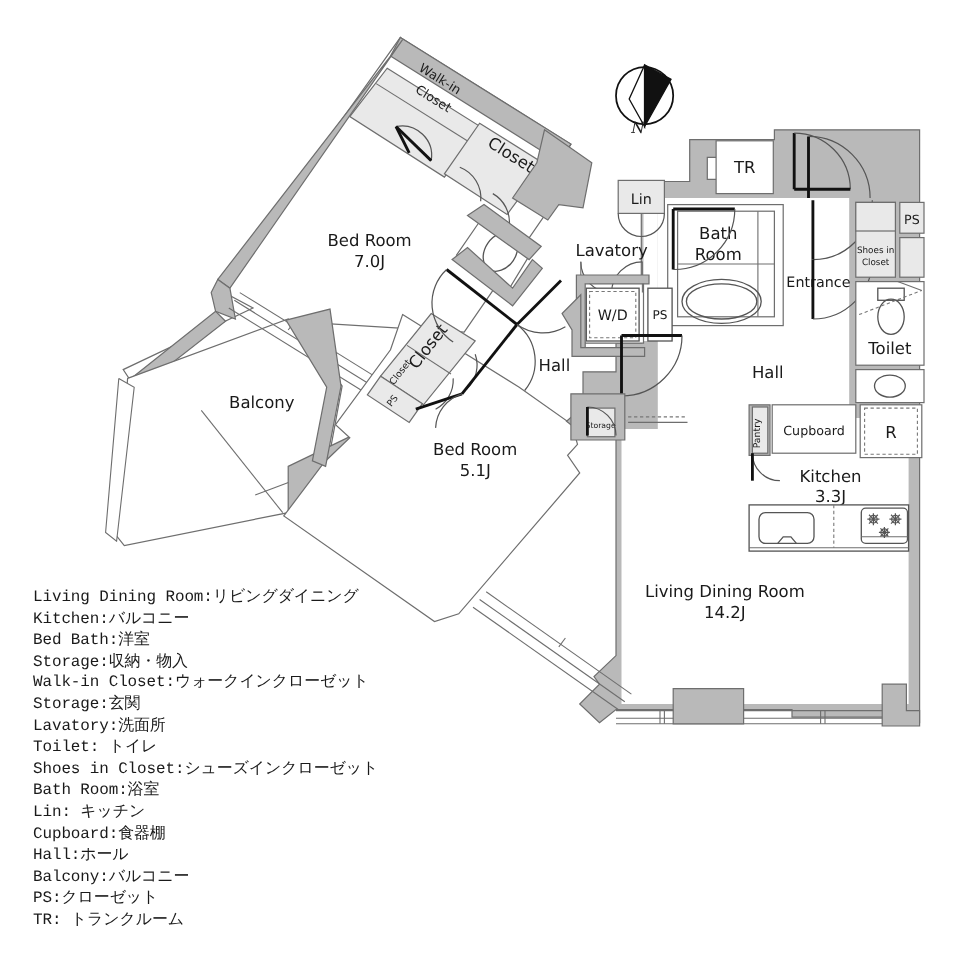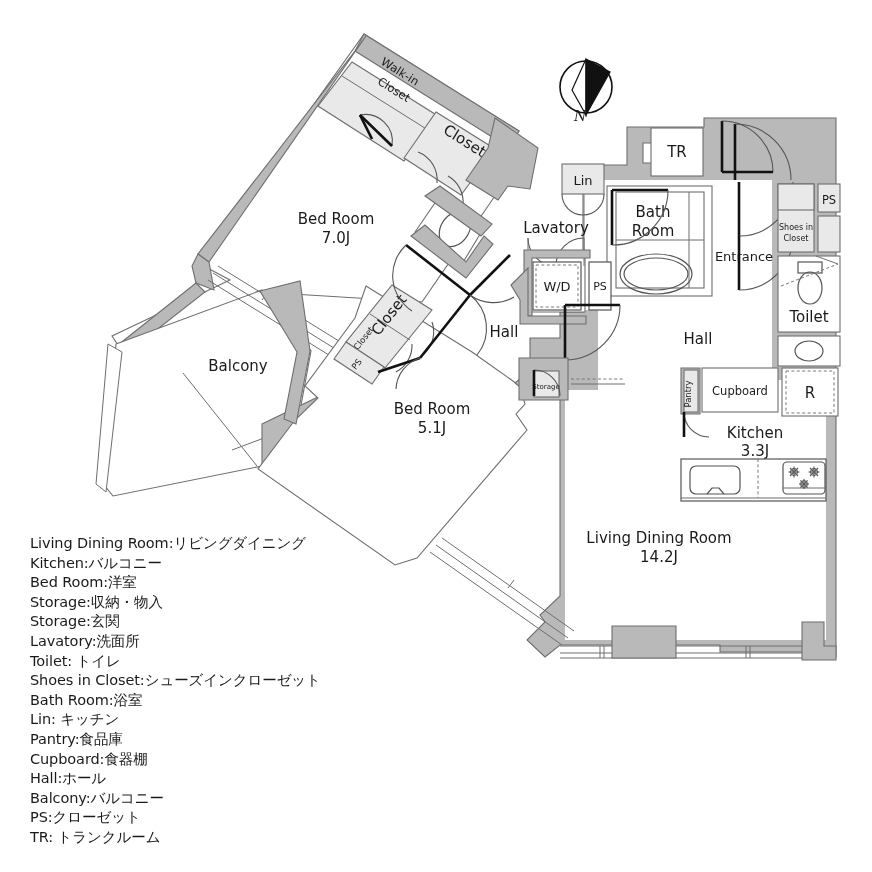--- a/index.html
+++ b/index.html
@@ -1,21 +1,21 @@
 <!DOCTYPE html>
 <html><head>
 <meta charset="utf-8">
 <title>Floor Plan</title>
 <style>
   html,body{margin:0;padding:0;background:#ffffff;}
   body{width:872px;height:872px;font-family:"DejaVu Sans","Liberation Sans",sans-serif;color:#1a1a1a;overflow:hidden;}
   #wrap{position:relative;width:872px;height:872px;}
   #plan{position:absolute;left:0;top:0;width:872px;height:872px;}
   #legend{position:absolute;left:30px;top:534px;width:360px;}
-  #legend .lrow{font-size:14.5px;line-height:19.6px;white-space:nowrap;letter-spacing:-0.1px;}
+  #legend .lrow{font-size:14.5px;line-height:19.6px;white-space:nowrap;letter-spacing:-0.1px;font-family:Liberation Mono, monospace;}
   .compass-label{font-family:"DejaVu Serif","Liberation Serif",serif;font-style:italic;}
   svg text{font-family:"DejaVu Sans","Liberation Sans",sans-serif;fill:#1a1a1a;}
 </style>
 </head>
 <body>
 
 <div id="wrap">
 
   <svg id="plan" viewBox="0 0 872 872">
     <defs>
@@ -332,29 +332,29 @@
       <polygon points="586,59 586,115 572,90" fill="#ffffff" stroke="#111111" stroke-width="1.2"></polygon>
       <polygon points="586,59 610,72 586,115" fill="#111111" stroke="#111111" stroke-width="1.2"></polygon>
       <text class="compass-label" x="580" y="121" style="font-size:14px;text-anchor:middle">N</text>
     </g>
 
   </svg>
 
   <div id="legend">
     <div class="lrow">Living Dining Room:リビングダイニング</div>
     <div class="lrow">Kitchen:バルコニー</div>
-    <div class="lrow">Bed Room:洋室</div>
+    <div class="lrow">Bed Bath:洋室</div>
     <div class="lrow">Storage:収納・物入</div>
+    <div class="lrow">Walk-in Closet:ウォークインクローゼット</div>
     <div class="lrow">Storage:玄関</div>
     <div class="lrow">Lavatory:洗面所</div>
     <div class="lrow">Toilet: トイレ</div>
     <div class="lrow">Shoes in Closet:シューズインクローゼット</div>
     <div class="lrow">Bath Room:浴室</div>
     <div class="lrow">Lin: キッチン</div>
-    <div class="lrow">Pantry:食品庫</div>
     <div class="lrow">Cupboard:食器棚</div>
     <div class="lrow">Hall:ホール</div>
     <div class="lrow">Balcony:バルコニー</div>
     <div class="lrow">PS:クローゼット</div>
     <div class="lrow">TR: トランクルーム</div>
 
   </div>
 
 </div>
 

